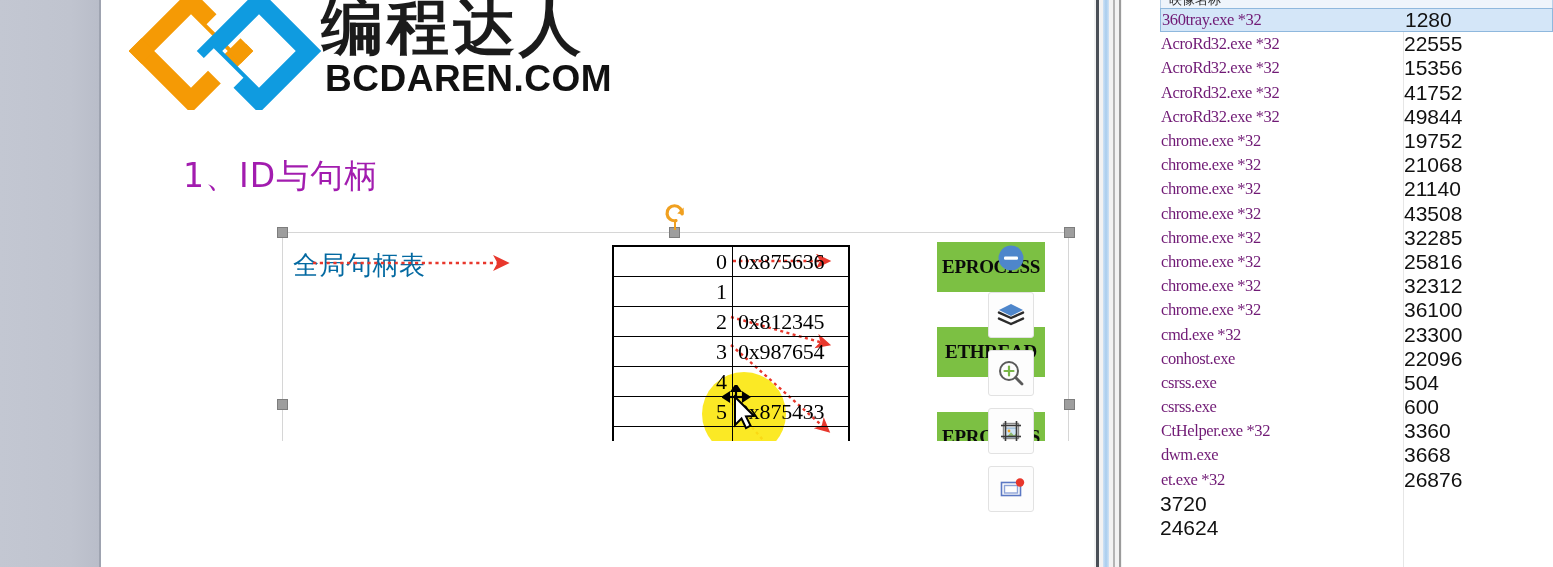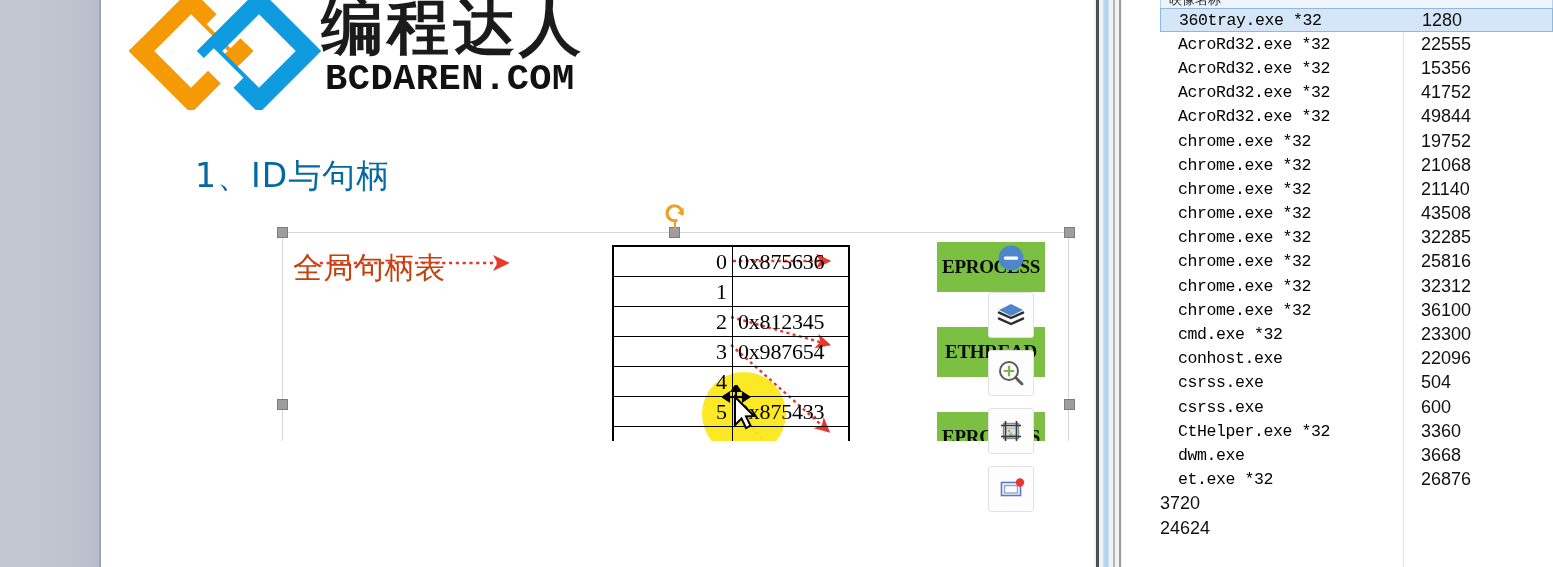--- a/index.html
+++ b/index.html
@@ -61,36 +61,36 @@
     font-size: 62px;
     font-weight: 700;
     letter-spacing: 4px;
     color: #1b1b1b;
     white-space: nowrap;
     line-height: 74px;
   }
   .logo-text-en {
     position: absolute;
     left: 196px; top: 66px;
-    font-family: Liberation Mono, monospace;
+    font-family: Liberation Sans, sans-serif;
     font-size: 37px;
     font-weight: 700;
     letter-spacing: 0.5px;
     color: #111111;
     white-space: nowrap;
   }
 
   
   .slide-heading {
     position: absolute;
-    left: 94px; top: 154px;
+    left: 82px; top: 154px;
     font-family: "DejaVu Sans", sans-serif;
     font-size: 33px;
     font-weight: 400;
-    color: #0369a1;
+    color: #a21caf;
     white-space: nowrap;
     letter-spacing: 1px;
   }
 
   
   .sel-frame {
     position: absolute;
     left: 181px; top: 232px;
     width: 787px; height: 335px;
     border: 1px solid #d6d6d6;
@@ -119,22 +119,22 @@
     left: 573px; top: 220px;
     width: 2px; height: 10px;
     background: #f0a020;
   }
 
   
   .table-label {
     position: absolute;
     left: 192px; top: 248px;
     font-family: "DejaVu Sans", sans-serif;
-    font-size: 30px;
-    color: #c2410c;
+    font-size: 26px;
+    color: #0369a1;
     white-space: nowrap;
     letter-spacing: 0.5px;
   }
 
   
   .handle-table {
     position: absolute;
     left: 511px; top: 245px;
     width: 219px;
     border: 2px solid #000;
@@ -309,30 +309,30 @@
     align-items: center;
     box-sizing: border-box;
   }
   .tm-row.selected {
     background: #d4e6f8;
     border: 1px solid #8fb8dd;
     box-sizing: border-box;
   }
   .tm-name {
     width: 243px;
-    padding-left: 18px;
-    font-family: Liberation Mono, monospace;
+    padding-left: 1px;
+    font-family: Liberation Serif, serif;
     font-size: 16.5px;
-    color: #000000;
+    color: #701a75;
     white-space: nowrap;
     letter-spacing: -0.4px;
   }
   .tm-mem {
     font-family: "Liberation Sans", sans-serif;
-    font-size: 18px;
+    font-size: 21px;
     color: #111111;
     white-space: nowrap;
     letter-spacing: 0px;
   }
 </style>
 </head>
 <body>
 
 <div id="root">
 

